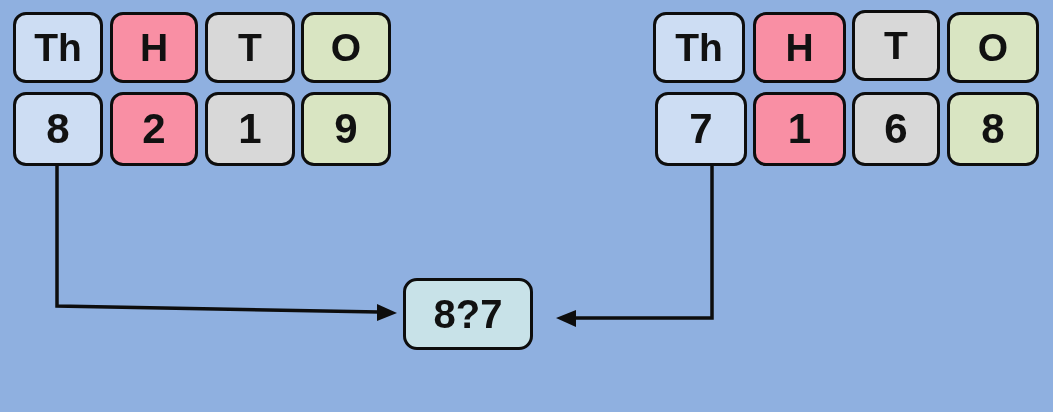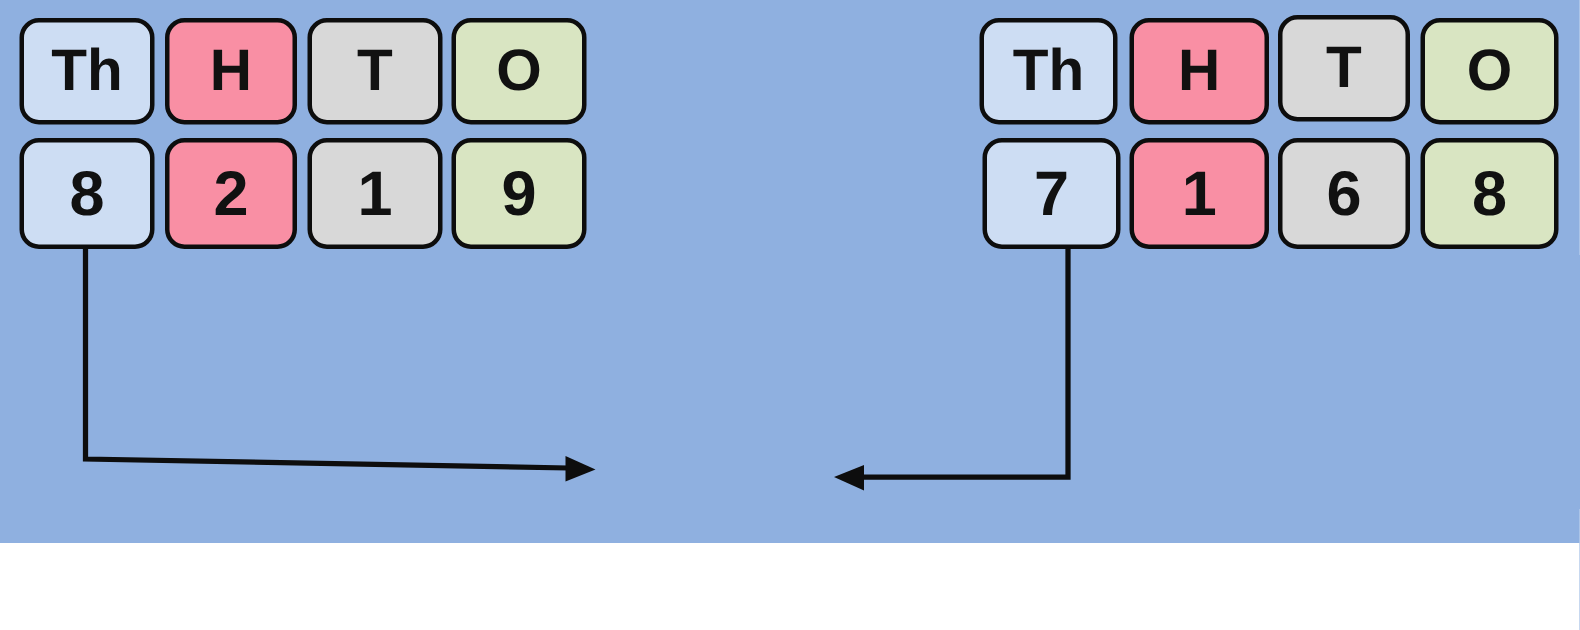--- a/index.html
+++ b/index.html
@@ -3,21 +3,21 @@
 <meta charset="utf-8">
 <style>
   html, body {
     margin: 0;
     padding: 0;
     font-family: "Liberation Sans", "DejaVu Sans", sans-serif;
   }
   .stage {
     position: relative;
     width: 1053px;
-    height: 362px;
+    height: 412px;
     background: var(--background, #8FB0E0);
     overflow: hidden;
   }
   .arrows {
     position: absolute;
     left: 0;
     top: 0;
     width: 1053px;
     height: 420px;
   }
@@ -94,14 +94,15 @@
   <div class="cell hdr th" style="left:653px; top:12px; width:92px; height:71px">Th</div>
   <div class="cell hdr h" style="left:753px; top:12px; width:93px; height:71px">H</div>
   <div class="cell hdr t" style="left:852px; top:10px; width:88px; height:71px">T</div>
   <div class="cell hdr o" style="left:947px; top:12px; width:92px; height:71px">O</div>
 
   <div class="cell digit th" style="left:655px; top:92px; width:92px; height:74px">7</div>
   <div class="cell digit h" style="left:753px; top:92px; width:93px; height:74px">1</div>
   <div class="cell digit t" style="left:852px; top:92px; width:88px; height:74px">6</div>
   <div class="cell digit o" style="left:947px; top:92px; width:92px; height:74px">8</div>
 
+  <div class="compare-box">8?7</div>
 
 </div>
 
 </body></html>

